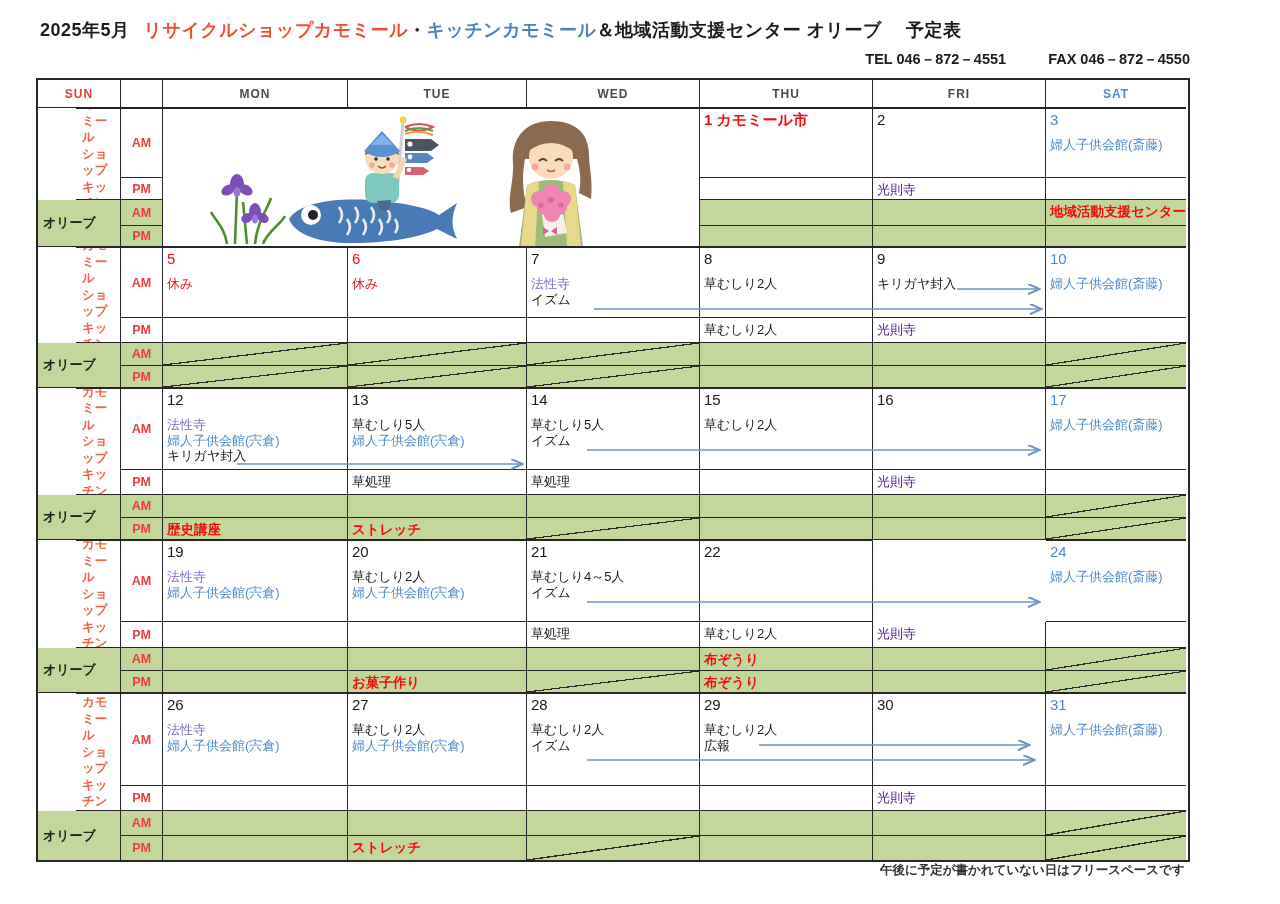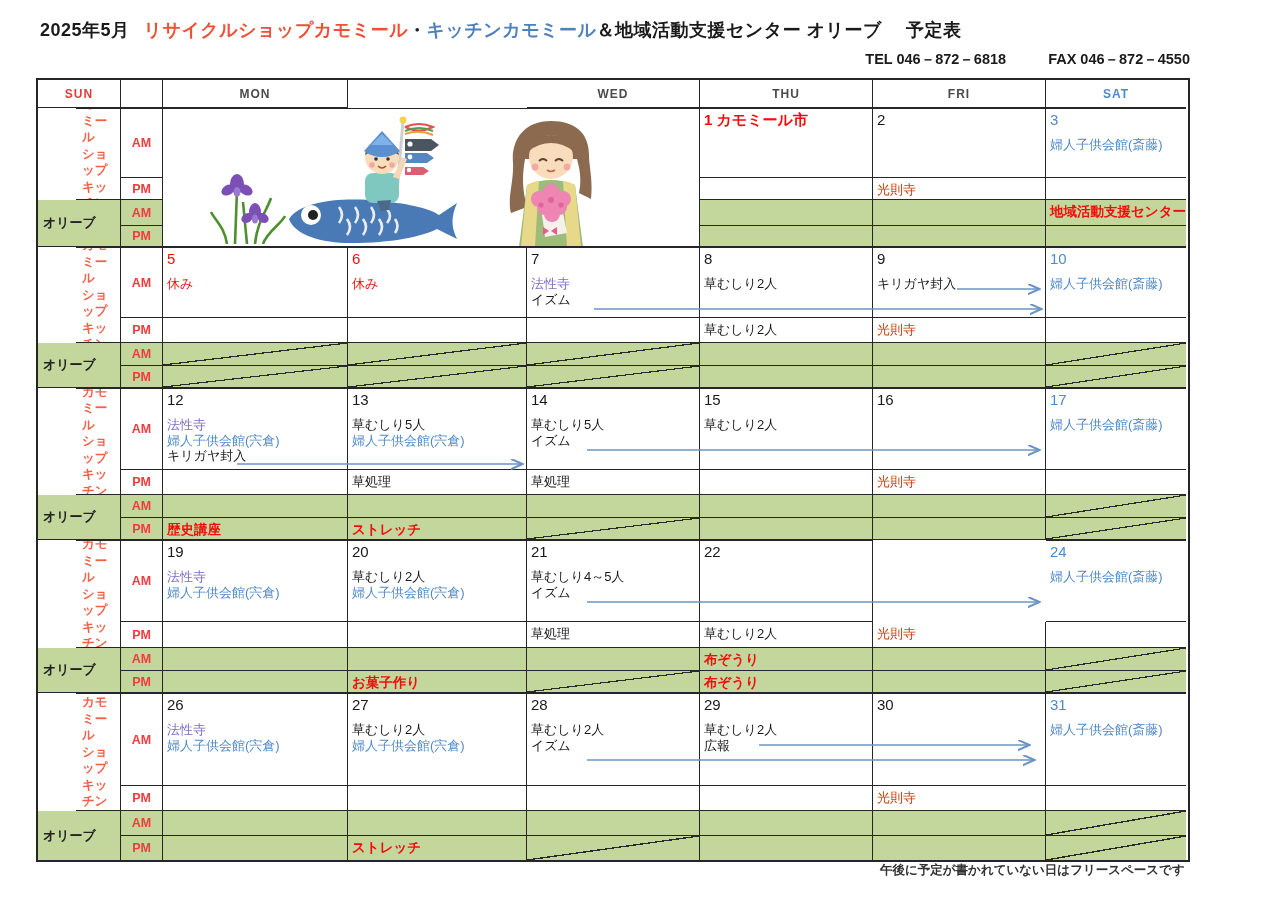--- a/index.html
+++ b/index.html
@@ -38,47 +38,48 @@
   
   .date{font-size:15px;line-height:19px;padding:1px 0 0 4px;}
   .ev{font-size:13px;line-height:15.5px;padding:0 0 0 4px;white-space:nowrap;}
   .f{margin-top:8px;}
   .pmtext{font-size:13px;padding:3px 0 0 4px;white-space:nowrap;}
   .oev{font-size:13.5px;font-weight:bold;color:#f20d0d;padding:3px 0 0 4px;white-space:nowrap;}
   .red{color:#f20d0d;}
   .redb{color:#f20d0d;font-weight:bold;}
   .blue{color:#4e8ac8;}
   .violet{color:#7d6ec5;}
-  .purple{color:#c2410c;}
+  .purple{color:#4c1d95;}
   .black{color:#1a1a1a;}
   
   .piccell{position:relative;background:#fff;}
   .piccell svg{position:absolute;}
   
   .arrows{position:absolute;left:0;top:0;pointer-events:none;}
   
   .footnote{position:absolute;top:862px;left:880px;font-size:12.5px;font-weight:bold;color:#333;white-space:nowrap;}
 </style>
 </head>
 <body>
 
 <div id="page">
 
   <div class="titlebar">
     <span class="t-month">2025年5月</span><span class="t-shop">リサイクルショップカモミール</span><span class="t-dot">・</span><span class="t-kitchen">キッチンカモミール</span><span class="t-tail">＆地域活動支援センター  オリーブ　 予定表</span>
   </div>
   <div class="contact">
-    <span class="tel">TEL 046－872－6818</span><span class="fax">FAX 046－872－4550</span>
+    <span class="tel">TEL 046－872－4551</span><span class="fax">FAX 046－872－4550</span>
   </div>
 
   <div id="cal">
 
     <div class="cell hd hd-sun" style="grid-area:1/1">SUN</div>
     <div class="cell" style="grid-area:1/2"></div>
     <div class="cell hd" style="grid-area:1/3">MON</div>
+    <div class="cell hd" style="grid-area:1/4">TUE</div>
     <div class="cell hd" style="grid-area:1/5">WED</div>
     <div class="cell hd" style="grid-area:1/6">THU</div>
     <div class="cell hd" style="grid-area:1/7">FRI</div>
     <div class="cell hd hd-sat lc" style="grid-area:1/8">SAT</div>
 
     <div class="cell chamlbl wt" style="grid-area:2/1/4/2">
       <span>カモミール</span>
       <span>ショップ</span>
       <span>キッチン</span>
     </div>

